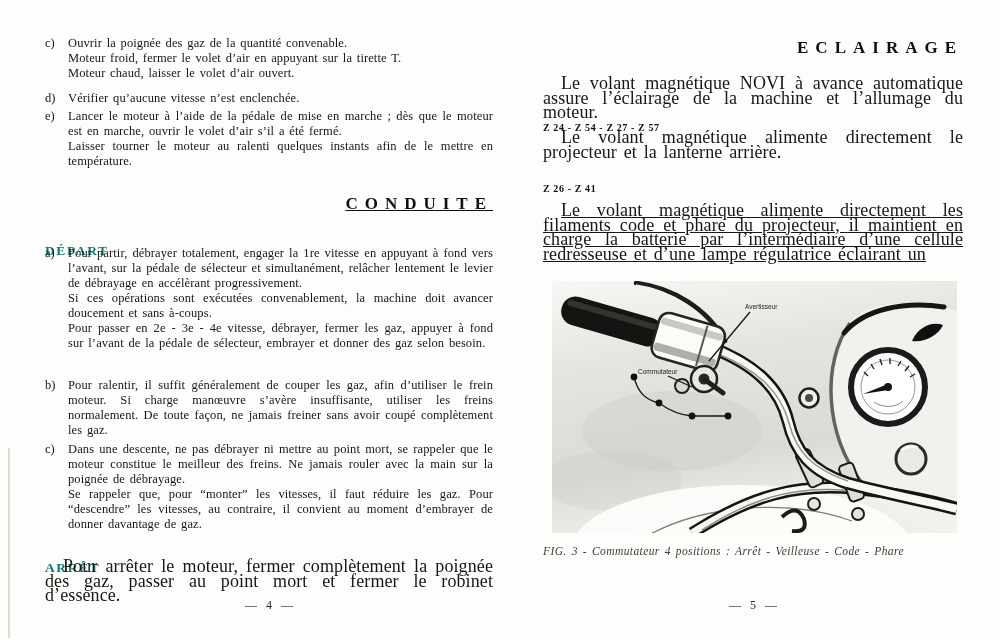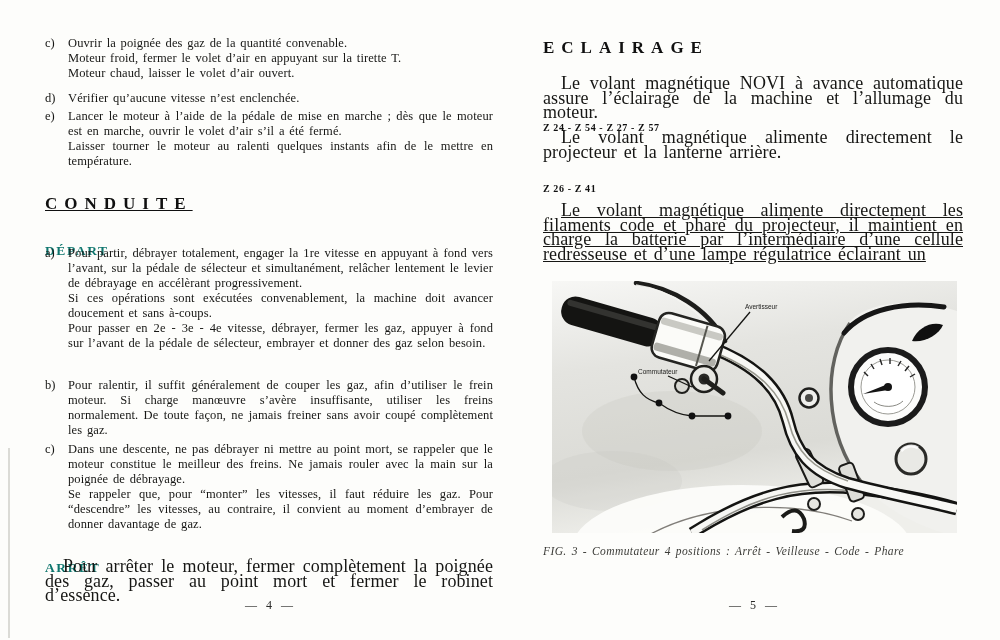--- a/index.html
+++ b/index.html
@@ -15,21 +15,21 @@
   .blk{position:absolute;left:0;width:100%;}
 
   .item{display:flex;}
   .marker{width:23px;flex:none;font-size:12.5px;line-height:14.6px;}
   .itext{flex:1;font-size:12.5px;line-height:15px;text-align:justify;
          white-space:pre-line;word-spacing:.12em;letter-spacing:.1px;}
 
   .para{font-size:18px;line-height:14.6px;text-align:justify;
         text-indent:18px;word-spacing:.12em;letter-spacing:.1px;white-space:pre-line;}
 
-  .h-main{font-size:17px;font-weight:bold;letter-spacing:7px;text-align:left;color:#101010;}
+  .h-main{font-size:17px;font-weight:bold;letter-spacing:7px;text-align:right;color:#101010;}
   .h-sub{font-size:13.5px;font-weight:bold;letter-spacing:1.6px;color:#0f766e;margin-top:21px;}
   .h-models{font-size:10px;font-weight:bold;letter-spacing:.6px;color:#101010;}
 
   .caption{font-size:11.5px;font-style:italic;text-align:left;color:#3c3c38;
            letter-spacing:.4px;word-spacing:.15em;}
   .pagenum{text-align:center;font-size:12px;color:#2a2a28;word-spacing:6px;}
 
   .figure-box{position:absolute;left:9px;top:251px;width:405px;height:252px;}
   .fig-label{font-family:"Liberation Sans", sans-serif;font-size:6.5px;fill:#1c1c1a;}
 

